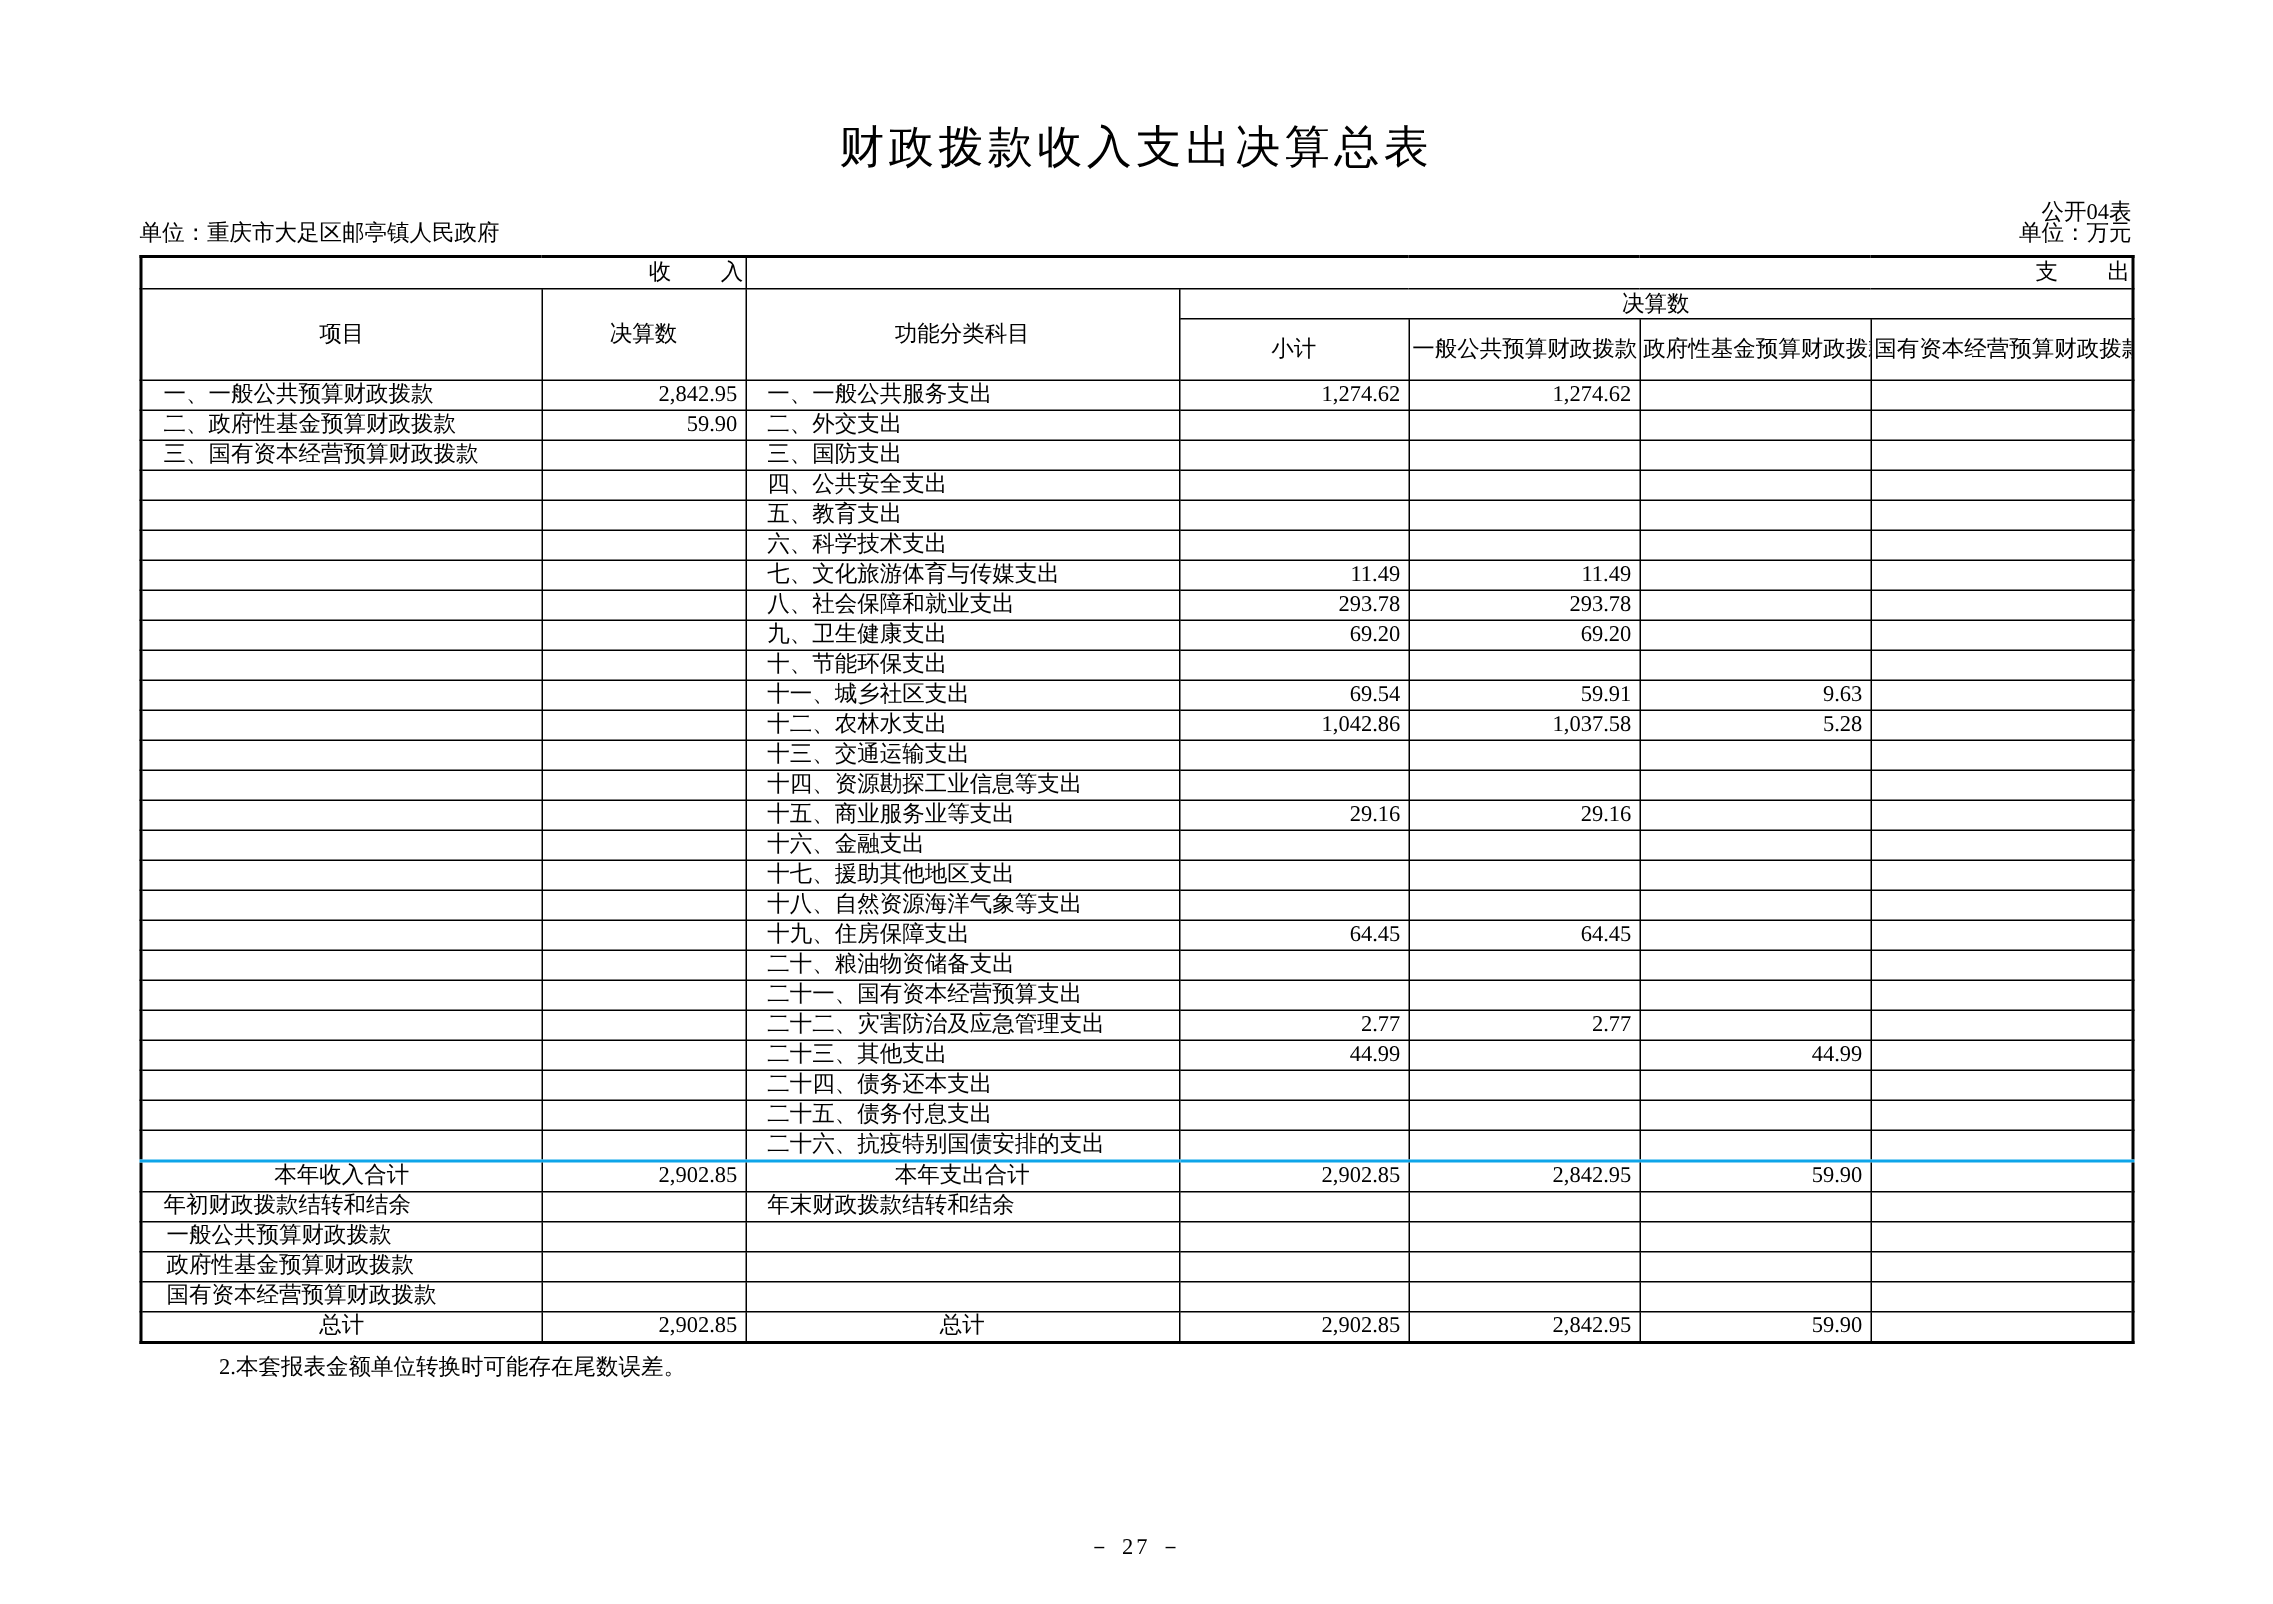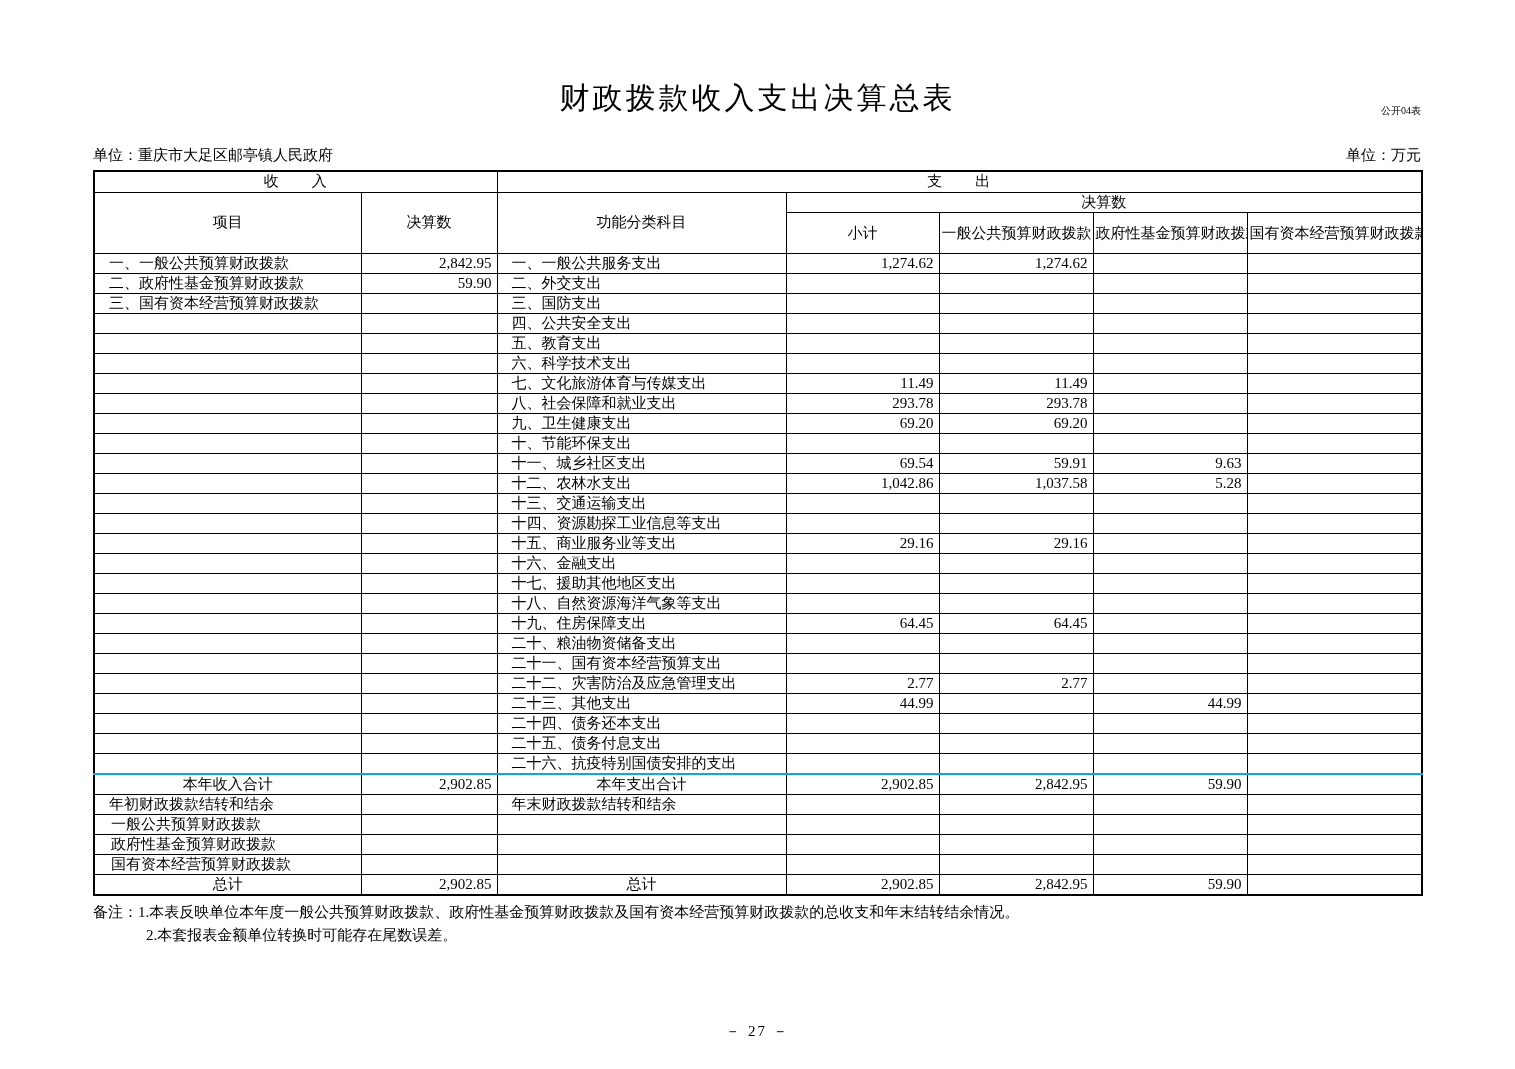--- a/index.html
+++ b/index.html
@@ -20,23 +20,23 @@
     top: 78px;
     left: 0;
     width: 100%;
     text-align: center;
     font-size: 30px;
     font-weight: normal;
     letter-spacing: 3px;
   }
   .doc-code {
     position: absolute;
-    top: 104px;
+    top: 132px;
     right: 94px;
-    font-size: 10px;
+    font-size: 15px;
   }
   .meta-left {
     position: absolute;
     top: 146px;
     left: 93px;
     font-size: 15px;
   }
   .meta-right {
     position: absolute;
     top: 146px;
@@ -52,21 +52,21 @@
     border-collapse: collapse;
     border: 2px solid #000;
   }
   table.fiscal th, table.fiscal td {
     border: 1px solid #000;
     font-weight: normal;
     font-size: 15px;
     overflow: hidden;
     white-space: nowrap;
   }
-  th.grp { height: 21px; font-size: 16px; text-align: center; letter-spacing: 1px; }
+  th.grp { height: 21px; font-size: 16px; text-align: right; letter-spacing: 1px; }
   th.colhead { text-align: center; font-size: 15px; }
   th.finalgrp { height: 19px; }
   th.sub { height: 41px; line-height: 18px; padding: 0 2px; white-space: normal; text-align: center; }
   tbody td { height: 20px; line-height: 19px; }
   td.lbl { text-align: left; padding-left: 14px; }
   td.num { text-align: right; padding-right: 5px; }
   td.ctr { text-align: center; }
   td.ind { padding-left: 16px; }
   tr.sep-top td { border-top: 2px solid #0ea5e9; }
   .notes {
@@ -413,19 +413,18 @@
           <td class="ctr">总计</td>
           <td class="num">2,902.85</td>
           <td class="num">2,842.95</td>
           <td class="num">59.90</td>
           <td class="num"></td>
         </tr>
       </tbody>
   </table>
 
   <div class="notes">
-    <div><span>备注：</span><span>1.本表反映单位本年度一般公共预算财政拨款、政府性基金预算财政拨款及国有资本经营预算财政拨款的总收支和年末结转结余情况。</span></div>
     <div class="note-line2">2.本套报表金额单位转换时可能存在尾数误差。</div>
   </div>
 
   <div class="page-number">－ 27 －</div>
 
 </div>
 
 </body></html>

